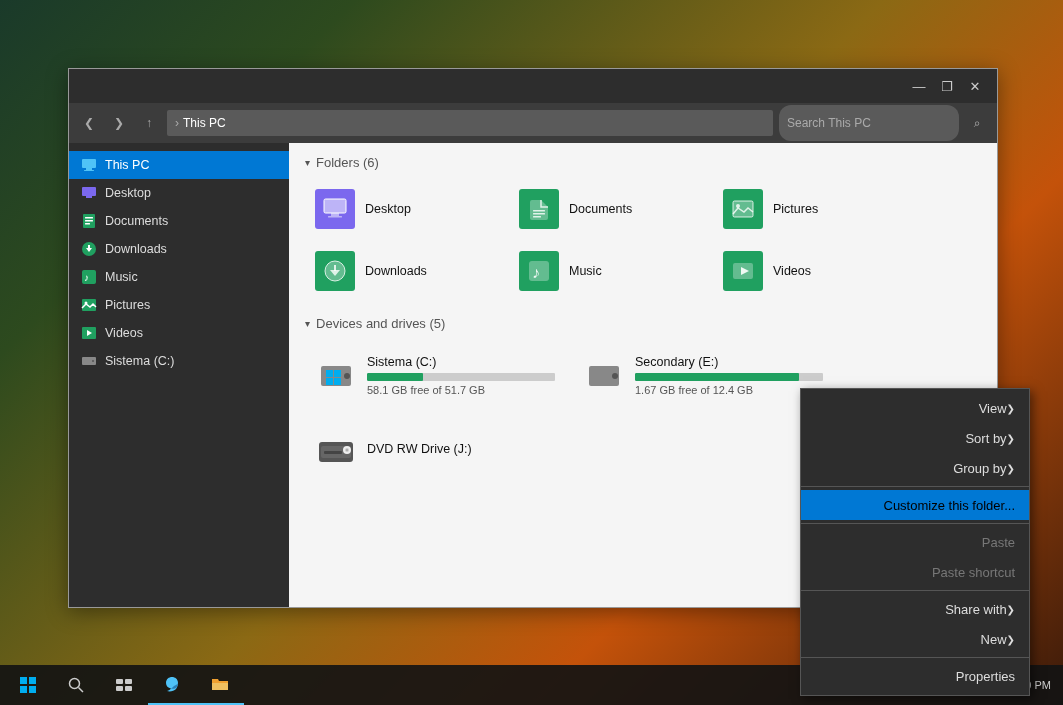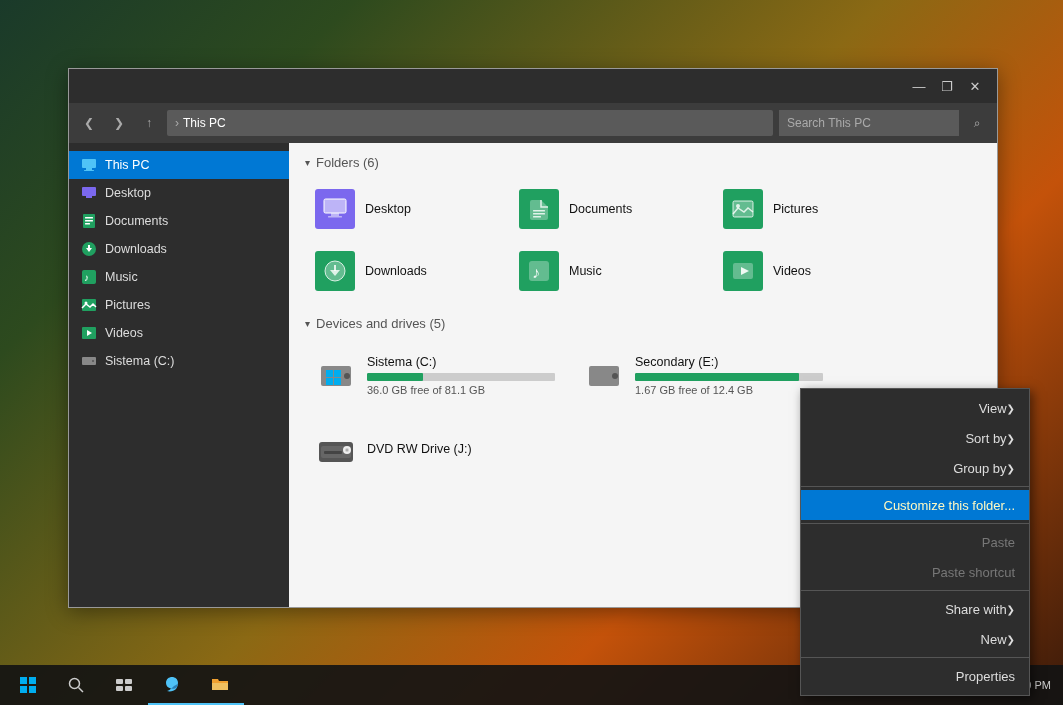--- a/index.html
+++ b/index.html
@@ -76,23 +76,23 @@
       display: flex;
       align-items: center;
       padding: 0 8px;
       color: #fff;
       font-size: 12px;
       gap: 4px;
     }
     .path-sep { color: #aaa; }
     .search-box {
       width: 180px;
-      height: 26px;
+      height: 36px;
       background: #5a5a5a;
-      border-radius: 0;
+      border-radius: 12px;
       display: flex;
       align-items: center;
       padding: 0 8px;
       color: #aaa;
       font-size: 12px;
     }
 
     
     .main-content {
       display: flex;
@@ -245,21 +245,21 @@
     .ctx-item {
       height: 30px;
       display: flex;
       align-items: center;
       padding: 0 14px;
       color: #ddd;
       font-size: 13px;
       cursor: pointer;
       justify-content: flex-end;
     }
-    .ctx-item.highlighted { background: #0078d4; color: #fef9c3; }
+    .ctx-item.highlighted { background: #0078d4; color: #000000; }
     .ctx-item.disabled { color: #777; cursor: default; padding-left: 40px; }
     .ctx-separator {
       height: 1px;
       background: #555;
       margin: 3px 0;
     }
     .ctx-arrow { font-size: 10px; }
 
     
     .taskbar {
@@ -544,21 +544,21 @@
               <rect x="17" y="14" width="7" height="7" fill="#00adef"></rect>
               <rect x="9" y="22" width="7" height="7" fill="#00adef"></rect>
               <rect x="17" y="22" width="7" height="7" fill="#00adef"></rect>
             </svg>
           </div>
           <div class="drive-info">
             <div class="drive-name">Sistema (C:)</div>
             <div class="drive-bar-bg">
               <div class="drive-bar-fill" style="width:30%;background:#20a060;"></div>
             </div>
-            <div class="drive-size">36.0 GB free of 81.1 GB</div>
+            <div class="drive-size">58.1 GB free of 51.7 GB</div>
           </div>
         </div>
 
 
         <div class="drive-item">
           <div class="drive-icon">
             <svg width="38" height="38" viewBox="0 0 38 38">
               <rect x="4" y="10" width="30" height="20" rx="2" fill="#888"></rect>
               <circle cx="30" cy="20" r="3" fill="#555"></circle>
             </svg>

